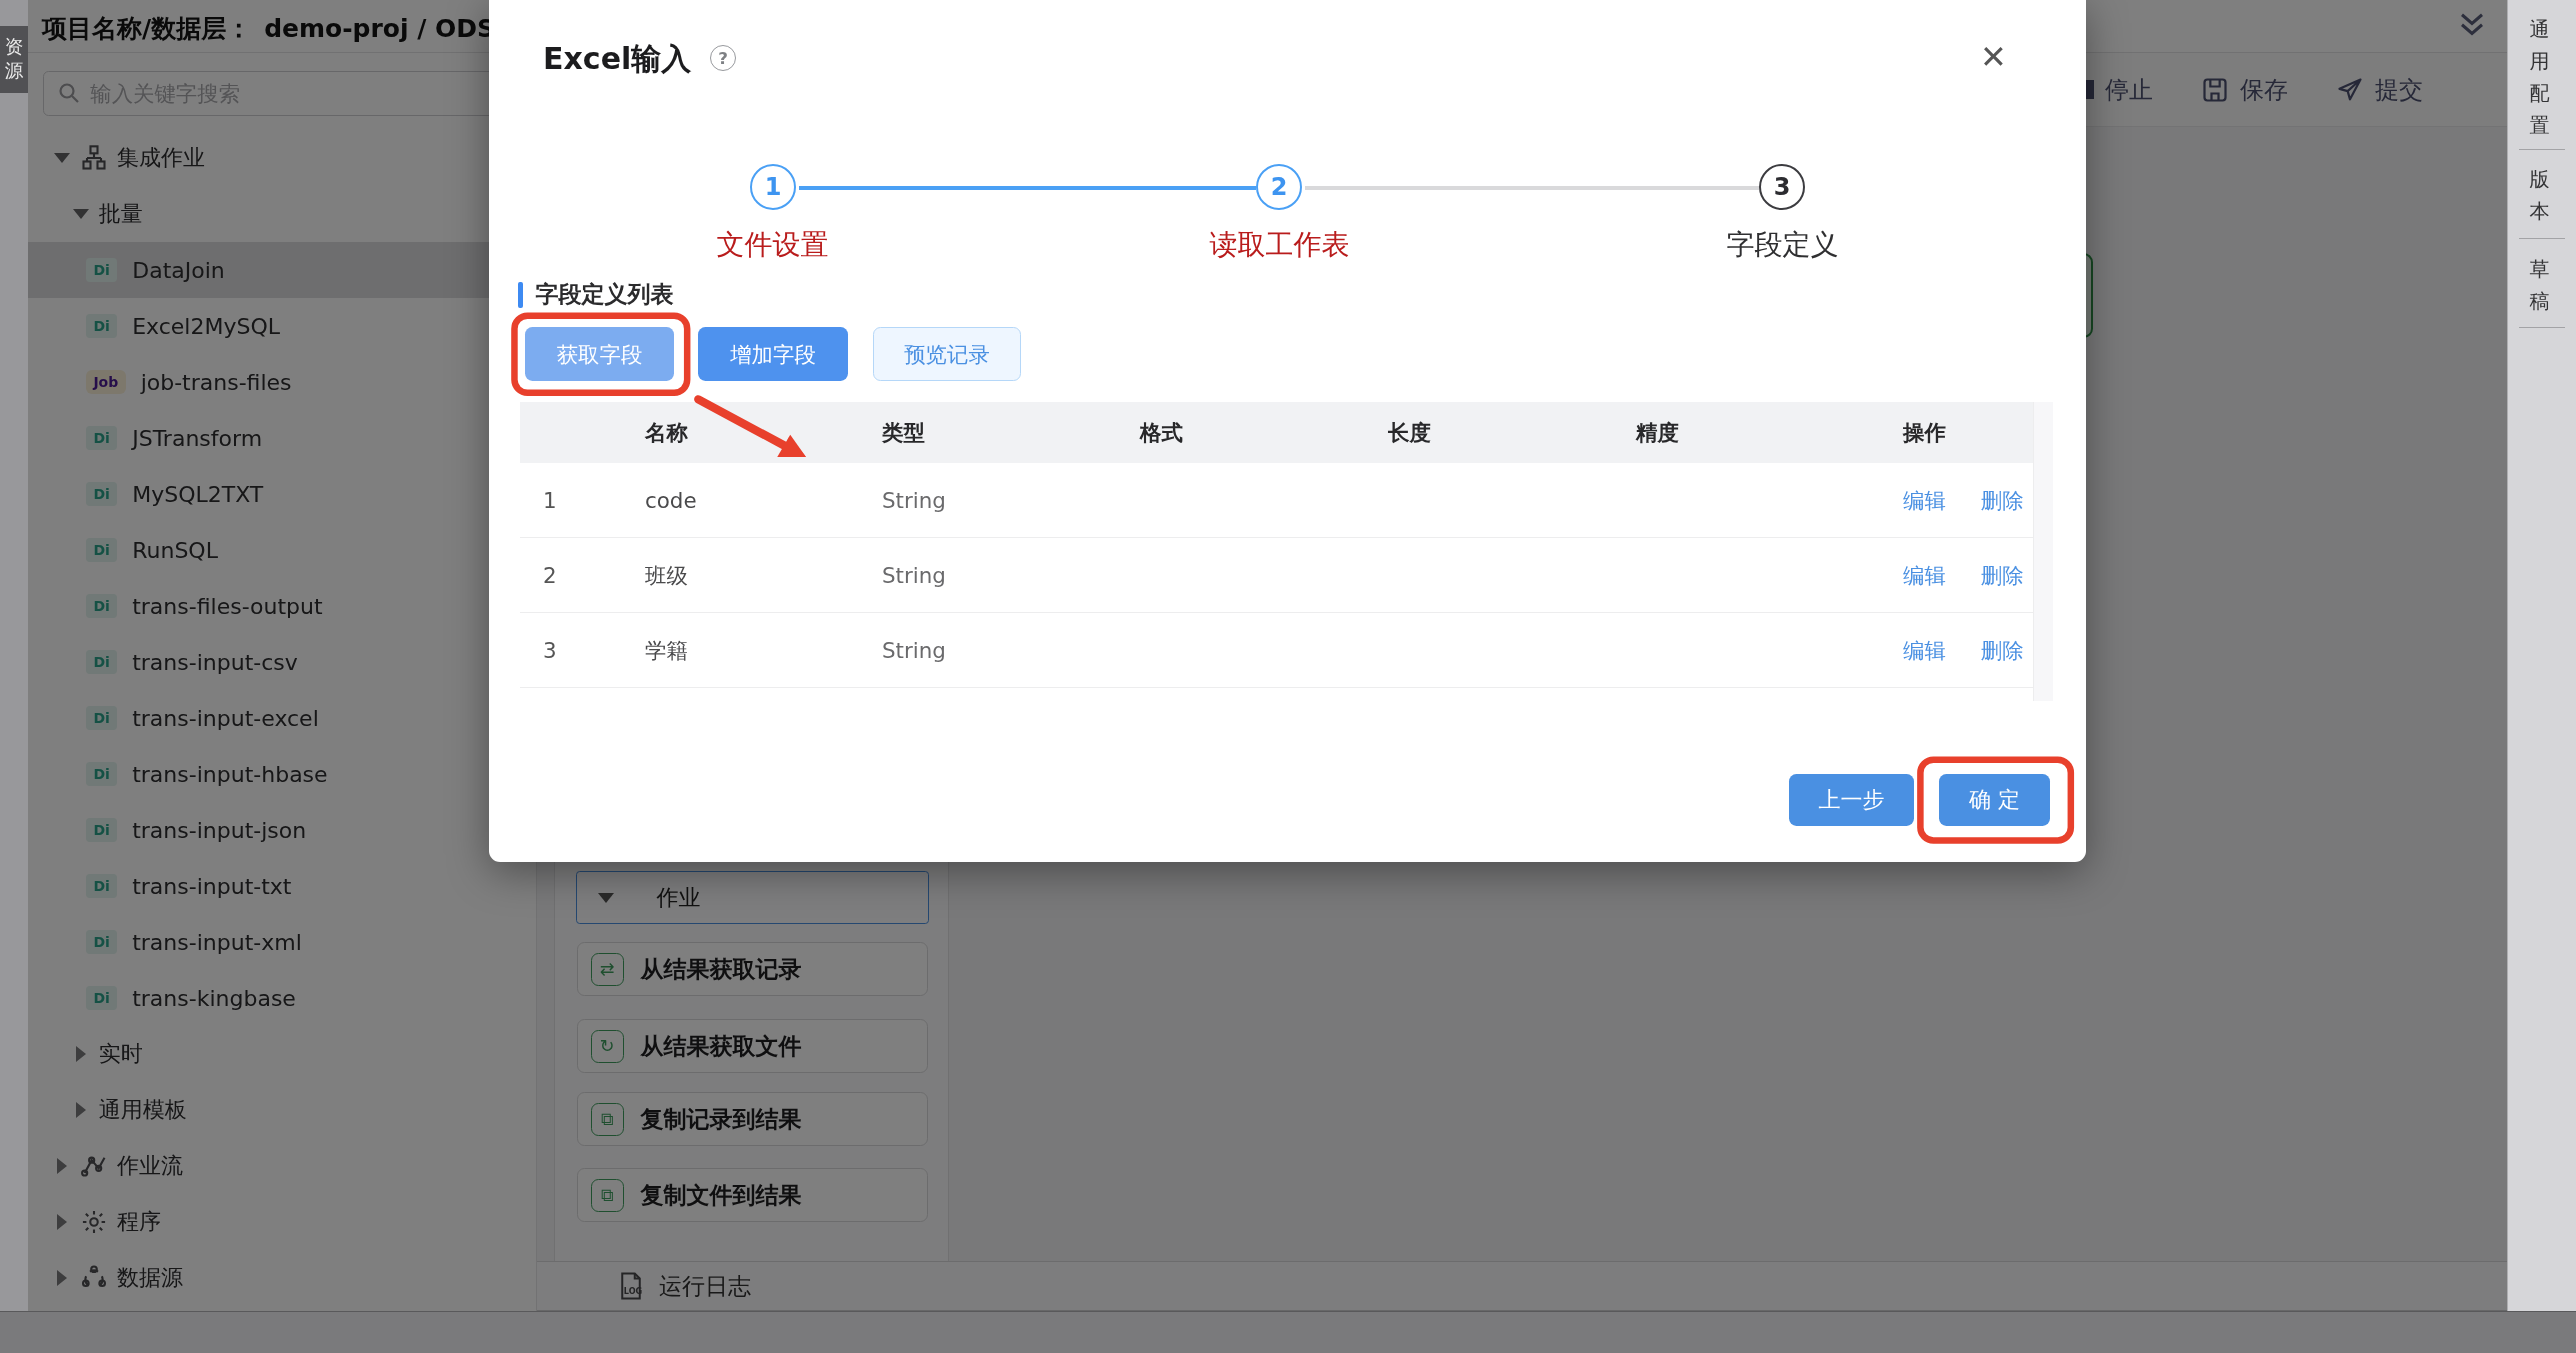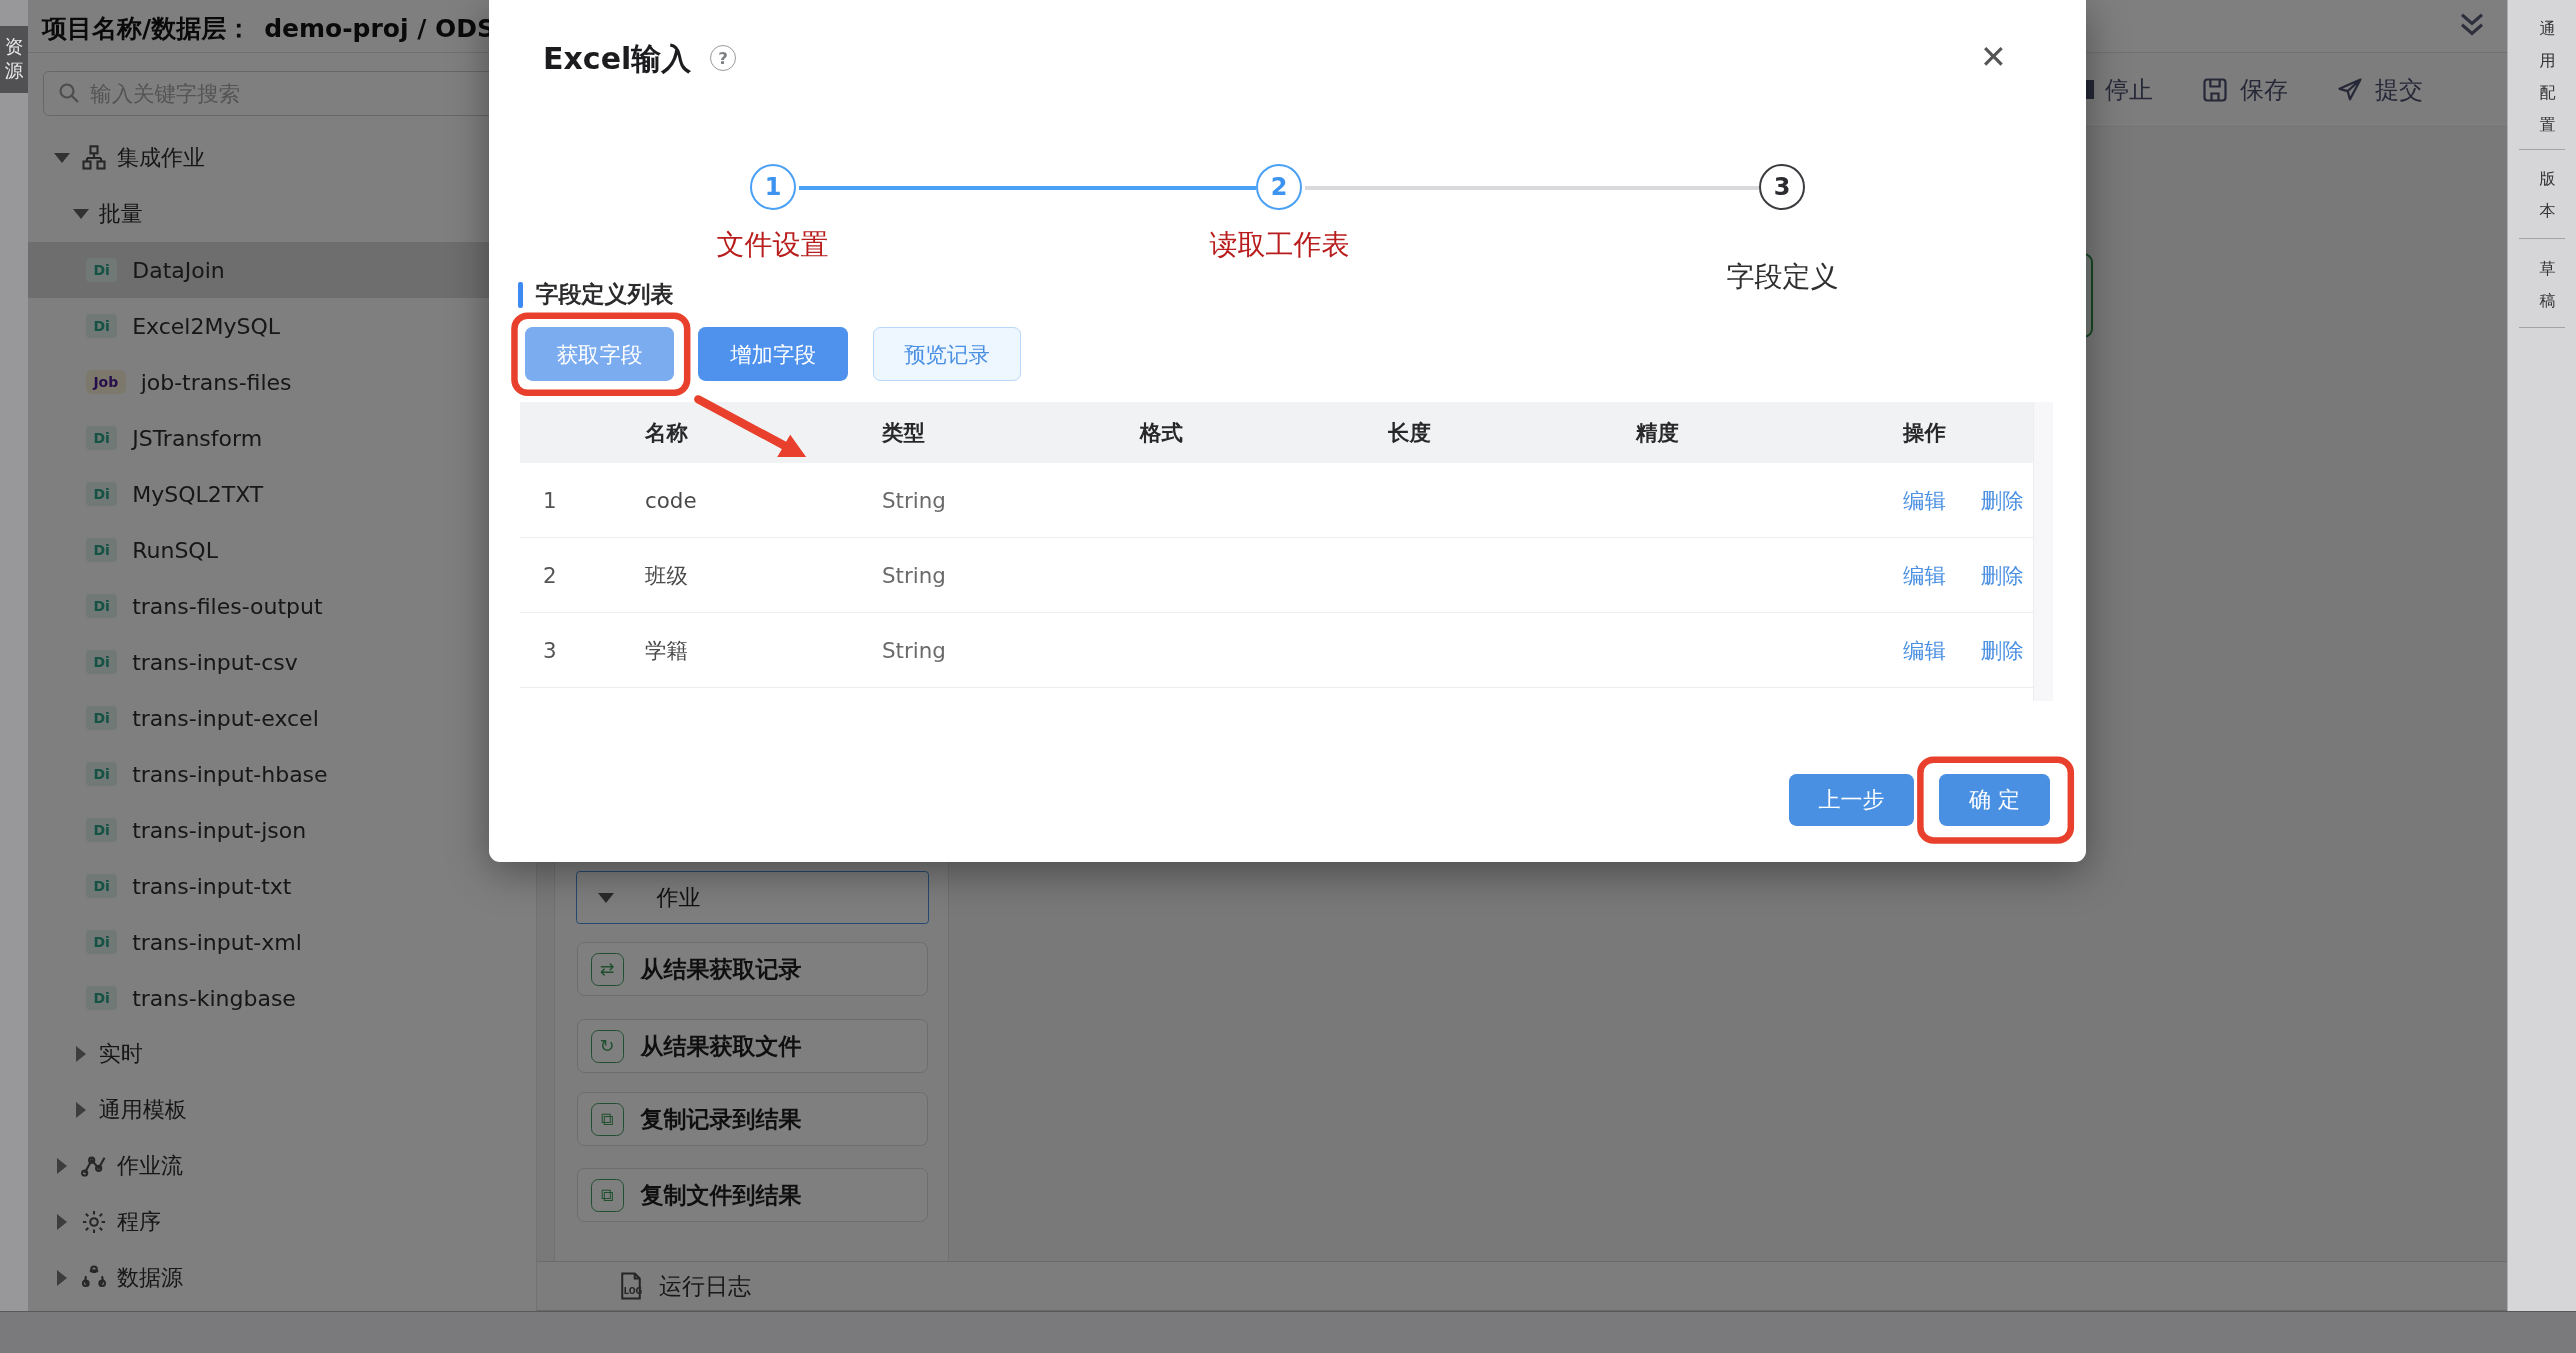--- a/index.html
+++ b/index.html
@@ -58,21 +58,21 @@
   .p-item .lbl{margin-left:16.7px;font-size:23px;font-weight:600;color:#1f1f21;}
   .log-bar{position:absolute;left:0;top:1134px;width:1971px;height:50px;background:#fbfbfc;border-top:0.9px solid #d9d9db;border-bottom:0.9px solid #cfcfd1;
            display:flex;align-items:center;padding-left:79px;gap:13px;}
   .log-bar .lbl{font-size:23px;font-weight:500;color:#333;}
   .log-svg{width:30px;height:30px;color:#4a4a4c;}
 
   
   .overlay{position:absolute;left:28px;top:0;width:2479px;height:1354px;background:rgba(0,0,0,0.5);z-index:30;}
   .bottom-strip{position:absolute;left:0;top:1311px;width:2576px;height:43px;background:#7a7a7c;border-top:1.9px solid #59595b;z-index:35;}
   .right-sidebar{position:absolute;left:2507px;top:0;width:69px;height:1311px;background:#d6d6d9;border-left:0.9px solid #aeaeb1;z-index:36;}
-  .rs-item{position:absolute;left:0;width:69px;font-size:16px;line-height:32px;color:#333335;text-align:right;}
+  .rs-item{position:absolute;left:0;width:69px;font-size:20px;line-height:32px;color:#333335;text-align:left;}
   .rs-item .vtxt{display:block;width:26px;margin:0 auto;word-break:break-all;}
   .rs-div{position:absolute;left:11px;width:46px;border-top:1.9px solid #a3a3a6;}
 
   
   .modal{position:absolute;left:489px;top:0;width:1597px;height:862px;background:#fff;z-index:40;
          border-radius:0 0 11px 11px;box-shadow:0 9.3px 42px rgba(0,0,0,.38);}
   .m-title{position:absolute;left:54px;top:39px;font-size:30px;font-weight:600;color:#1c1c1e;}
   .help-ic{position:absolute;left:221px;top:45px;width:26px;height:26px;border:1.9px solid #97999d;border-radius:50%;
            color:#7e8084;font-size:16.7px;font-weight:bold;text-align:center;line-height:24px;}
   .m-close{position:absolute;left:1484px;top:37px;width:41px;height:41px;font-size:32px;color:#555;text-align:center;line-height:41px;cursor:pointer;}
@@ -351,21 +351,21 @@
     <div class="help-ic">?</div>
     <div class="m-close">✕</div>
 
     <div class="step-line blue" style="left:310px;width:457px;"></div>
     <div class="step-line gray" style="left:816px;width:454px;"></div>
     <div class="step-circle done" style="left:261px;">1</div>
     <div class="step-circle done" style="left:767px;">2</div>
     <div class="step-circle pend" style="left:1270px;">3</div>
     <div class="step-label done" style="left:163px;">文件设置</div>
     <div class="step-label done" style="left:670px;">读取工作表</div>
-    <div class="step-label pend" style="left:1173px;margin-top:32px;">字段定义</div>
+    <div class="step-label pend" style="left:1173px;">字段定义</div>
 
     <div class="section-head">
       <span class="section-bar"></span>
       <span class="lbl">字段定义列表</span>
     </div>
 
     <div class="m-btn btn-fetch">获取字段</div>
     <div class="m-btn btn-add">增加字段</div>
     <div class="m-btn btn-preview">预览记录</div>
 

